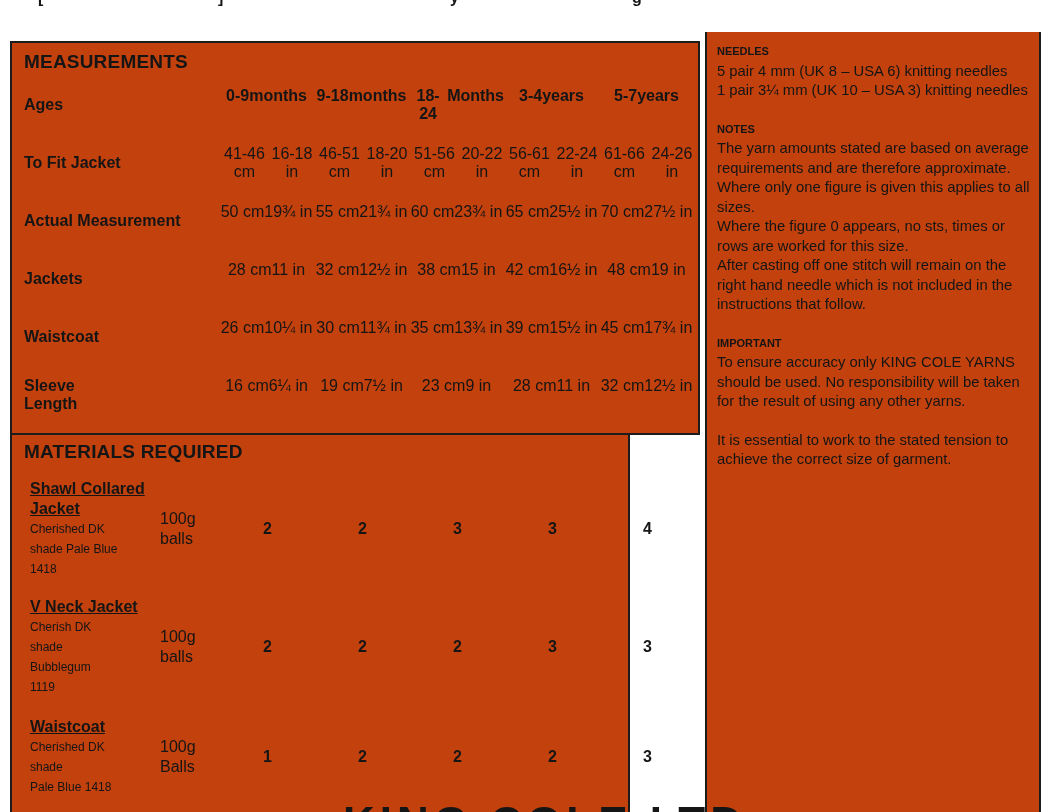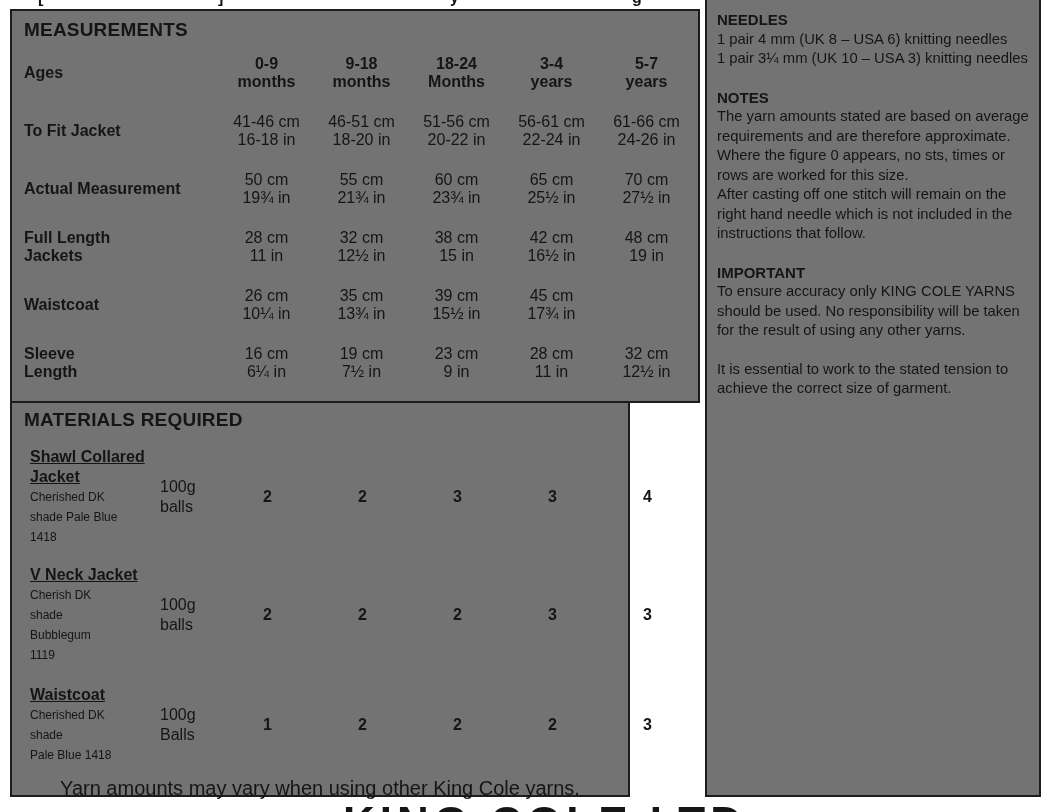--- a/index.html
+++ b/index.html
@@ -6,44 +6,44 @@
   body{
     width:1052px;height:812px;position:relative;overflow:hidden;
     background:#ffffff;color:#151515;
     font-family:"Liberation Sans",sans-serif;
     -webkit-font-smoothing:antialiased;
   }
   
   .top-strip{position:absolute;left:0;top:0;width:1052px;height:8px;overflow:hidden;}
   .top-strip span{position:absolute;top:-11px;font-size:16px;font-weight:bold;}
   
-  .box{position:absolute;box-sizing:border-box;border:2px solid #1c1c1c;background:#737373;}
+  .box{position:absolute;box-sizing:border-box;border:2px solid #1c1c1c;background:#c2410c;margin-top:32px;}
   .box-measure{left:10px;top:9px;width:690px;height:394px;}
   .box-materials{left:10px;top:401px;width:620px;height:396px;}
   .box-side{left:705px;top:0;width:336px;height:797px;border-top:none;padding:10px 8px 0 10px;}
   .section-title{font-size:19px;font-weight:bold;margin:8px 0 0 12px;letter-spacing:0.2px;}
   
   .m-table{margin:14px 0 0 12px;}
   .m-row{display:grid;grid-template-columns:195px repeat(5,95px);height:36px;margin-bottom:22px;}
   .m-label{font-weight:bold;font-size:16px;line-height:18px;display:flex;flex-direction:column;justify-content:center;}
-  .m-cell{text-align:center;font-size:16px;line-height:18px;display:flex;flex-direction:column;justify-content:center;}
+  .m-cell{text-align:center;font-size:16px;line-height:18px;display:flex;justify-content:center;}
   .m-head .m-cell{font-weight:bold;}
   
   .mat-title{margin-top:6px;}
   .mat-row{display:grid;grid-template-columns:130px 60px repeat(5,95px);margin-left:18px;align-items:center;}
   .mat-row1{margin-top:16px;}
   .mat-row2{margin-top:18px;}
   .mat-row3{margin-top:20px;}
   .mat-name div{font-weight:bold;font-size:16px;line-height:20px;text-decoration:underline;}
   .mat-desc div{font-size:12px;line-height:20px;}
   .mat-unit div{font-size:16px;line-height:20px;}
   .mat-qty{text-align:center;font-size:16px;font-weight:bold;}
   .mat-foot{margin-top:12px;text-align:center;font-size:20px;}
   
-  .side-h{font-size:15px;font-weight:bold;margin:0;line-height:19.5px;}
+  .side-h{font-size:11px;font-weight:bold;margin:0;line-height:19.5px;}
   .side-h.gap{margin-top:19px;}
   .box-side p{margin:0;font-size:14.8px;line-height:19.5px;}
   .box-side p.bold{font-weight:normal;margin-top:19px;}
   
   .footer-logo{position:absolute;left:0;top:798px;width:1090px;text-align:center;
     font-size:44px;font-weight:bold;letter-spacing:5px;white-space:nowrap;}
 </style>
 </head>
 <body>
 
@@ -134,21 +134,20 @@
           <div>25½ in</div>
       </div>
       <div class="m-cell">
         <div>70 cm</div>
           <div>27½ in</div>
       </div>
     </div>
 
     <div class="m-row">
       <div class="m-label">
-        <div>Full Length</div>
           <div>Jackets</div>
       </div>
       <div class="m-cell">
         <div>28 cm</div>
           <div>11 in</div>
       </div>
       <div class="m-cell">
         <div>32 cm</div>
           <div>12½ in</div>
       </div>
@@ -167,20 +166,24 @@
     </div>
 
     <div class="m-row">
       <div class="m-label">
         <div>Waistcoat</div>
           <div></div>
       </div>
       <div class="m-cell">
         <div>26 cm</div>
           <div>10¼ in</div>
+      </div>
+      <div class="m-cell">
+        <div>30 cm</div>
+          <div>11¾ in</div>
       </div>
       <div class="m-cell">
         <div>35 cm</div>
           <div>13¾ in</div>
       </div>
       <div class="m-cell">
         <div>39 cm</div>
           <div>15½ in</div>
       </div>
       <div class="m-cell">
@@ -288,25 +291,26 @@
     <div class="mat-qty">2</div>
     <div class="mat-qty">2</div>
     <div class="mat-qty">3</div>
   </div>
 
   <div class="mat-foot">Yarn amounts may vary when using other King Cole yarns.</div>
 </div>
 
 <div class="box box-side">
   <h3 class="side-h">NEEDLES</h3>
-  <p>1 pair 4 mm (UK 8 – USA 6) knitting needles</p>
+  <p>5 pair 4 mm (UK 8 – USA 6) knitting needles</p>
   <p>1 pair 3¼ mm (UK 10 – USA 3) knitting needles</p>
 
   <h3 class="side-h gap">NOTES</h3>
   <p>The yarn amounts stated are based on average requirements and are therefore approximate.</p>
+  <p>Where only one figure is given this applies to all sizes.</p>
   <p>Where the figure 0 appears, no sts, times or rows are worked for this size.</p>
   <p>After casting off one stitch will remain on the right hand needle which is not included in the instructions that follow.</p>
 
   <h3 class="side-h gap">IMPORTANT</h3>
   <p>To ensure accuracy only KING COLE YARNS should be used. No responsibility will be taken for the result of using any other yarns.</p>
   <p class="bold">It is essential to work to the stated tension to achieve the correct size of garment.</p>
 </div>
 
 <div class="footer-logo">KING COLE LTD</div>
 

